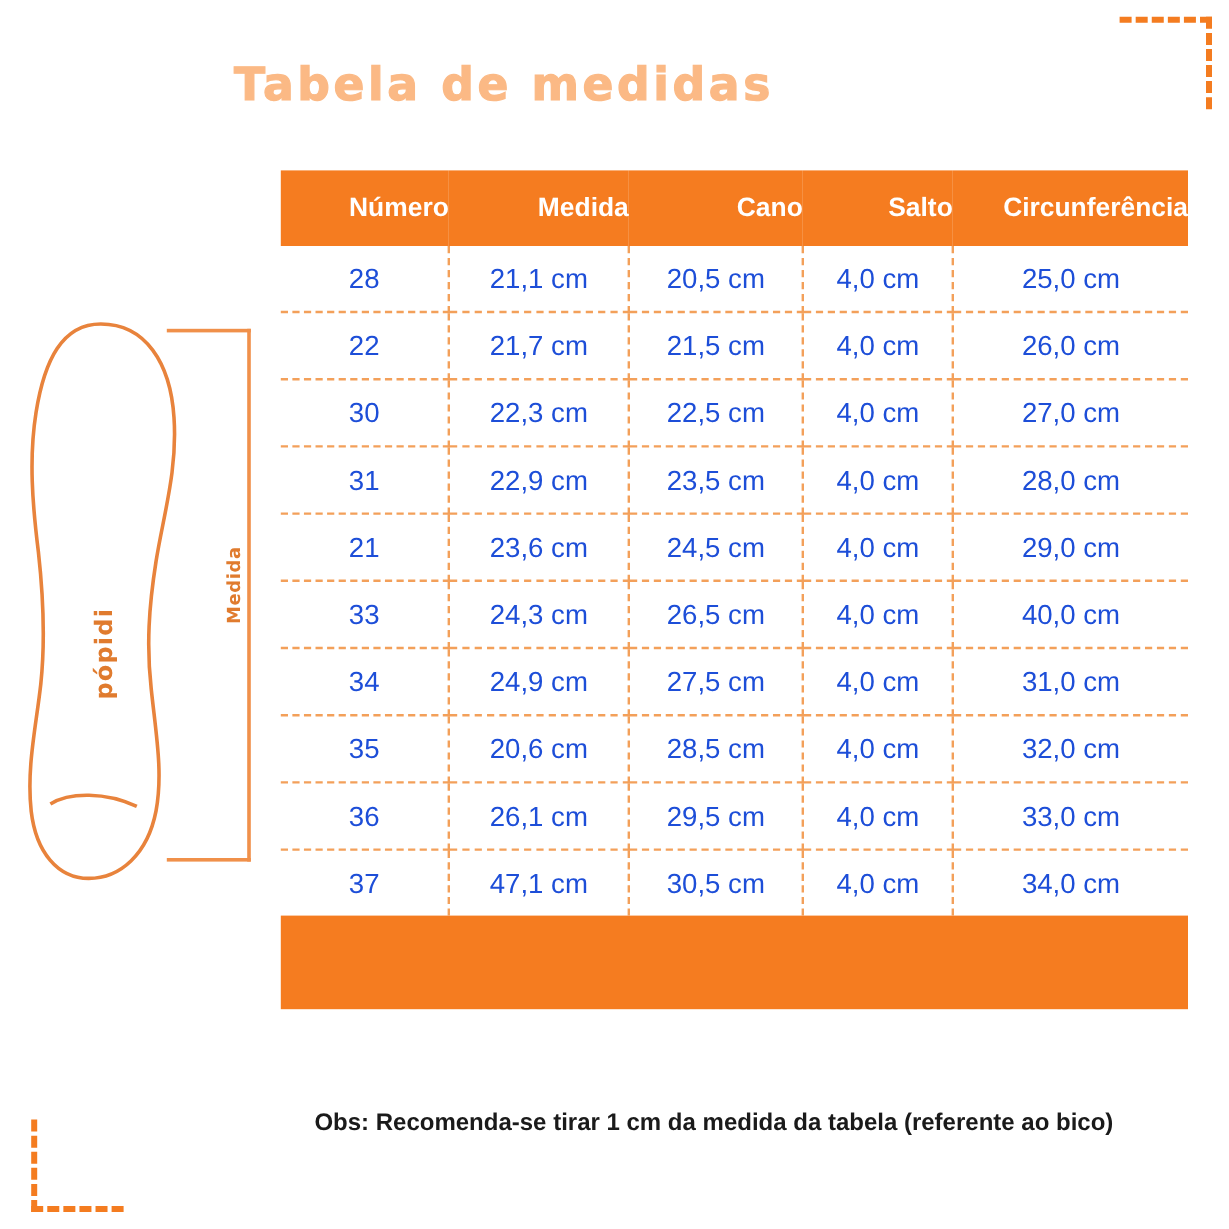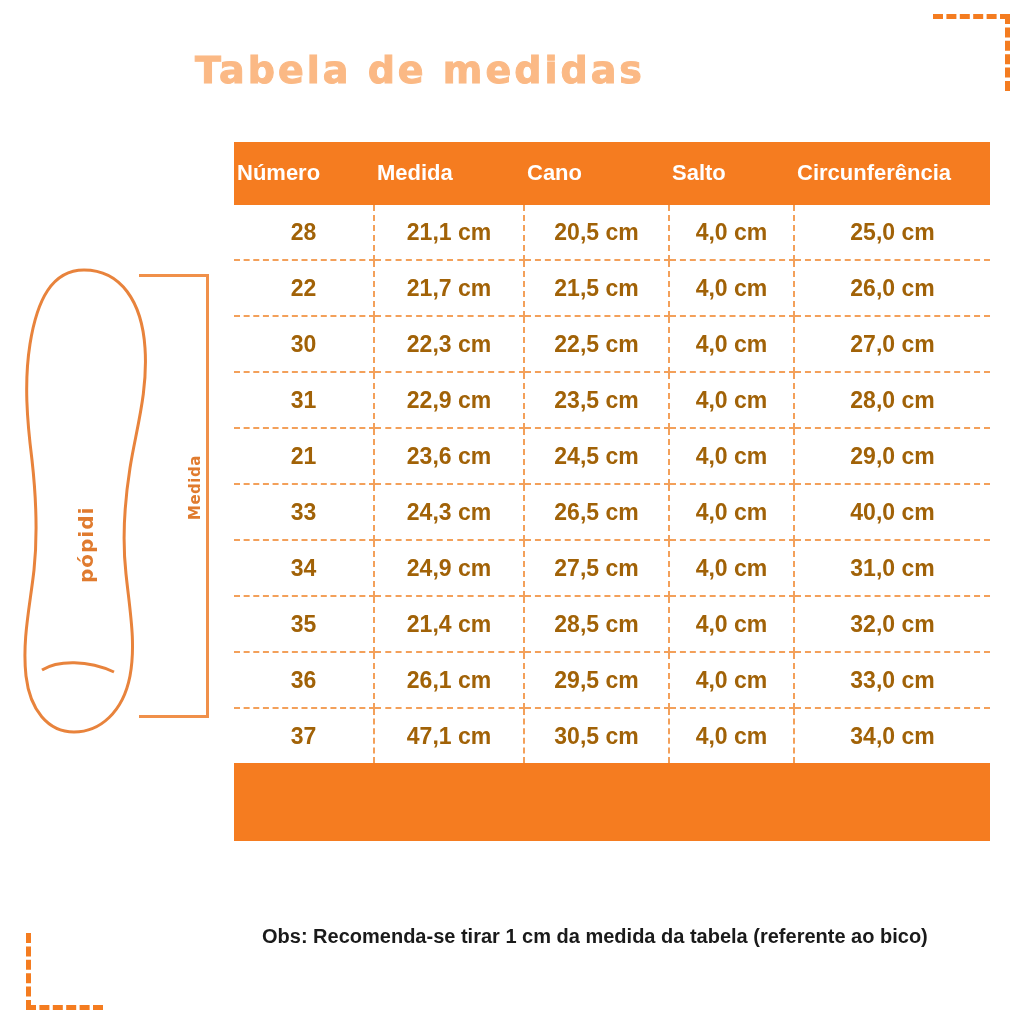--- a/index.html
+++ b/index.html
@@ -107,28 +107,28 @@
     width: 756px;
     table-layout: fixed;
   }
   table.size-table thead th {
     background: #F57C20;
     color: #ffffff;
     font-family: "Liberation Sans", sans-serif;
     font-weight: bold;
     font-size: 22px;
     padding: 18px 0 19px 3px;
-    text-align: left;
+    text-align: right;
     border: none;
   }
   table.size-table tbody td {
     font-family: "Liberation Sans", sans-serif;
-    font-weight: bold;
+    font-weight: normal;
     font-size: 23px;
-    color: #a16207;
+    color: #1d4ed8;
     text-align: center;
     padding: 14px 0 13px 0;
     border-bottom: 2px dashed #F3A05A;
     border-right: 2px dashed #F3A05A;
     background: #ffffff;
   }
   table.size-table tbody tr:last-child td {
     border-bottom: none;
   }
   table.size-table tbody td:last-child {
@@ -246,21 +246,21 @@
       </tr>
       <tr>
         <td>34</td>
         <td>24,9 cm</td>
         <td>27,5 cm</td>
         <td>4,0 cm</td>
         <td>31,0 cm</td>
       </tr>
       <tr>
         <td>35</td>
-        <td>21,4 cm</td>
+        <td>20,6 cm</td>
         <td>28,5 cm</td>
         <td>4,0 cm</td>
         <td>32,0 cm</td>
       </tr>
       <tr>
         <td>36</td>
         <td>26,1 cm</td>
         <td>29,5 cm</td>
         <td>4,0 cm</td>
         <td>33,0 cm</td>

